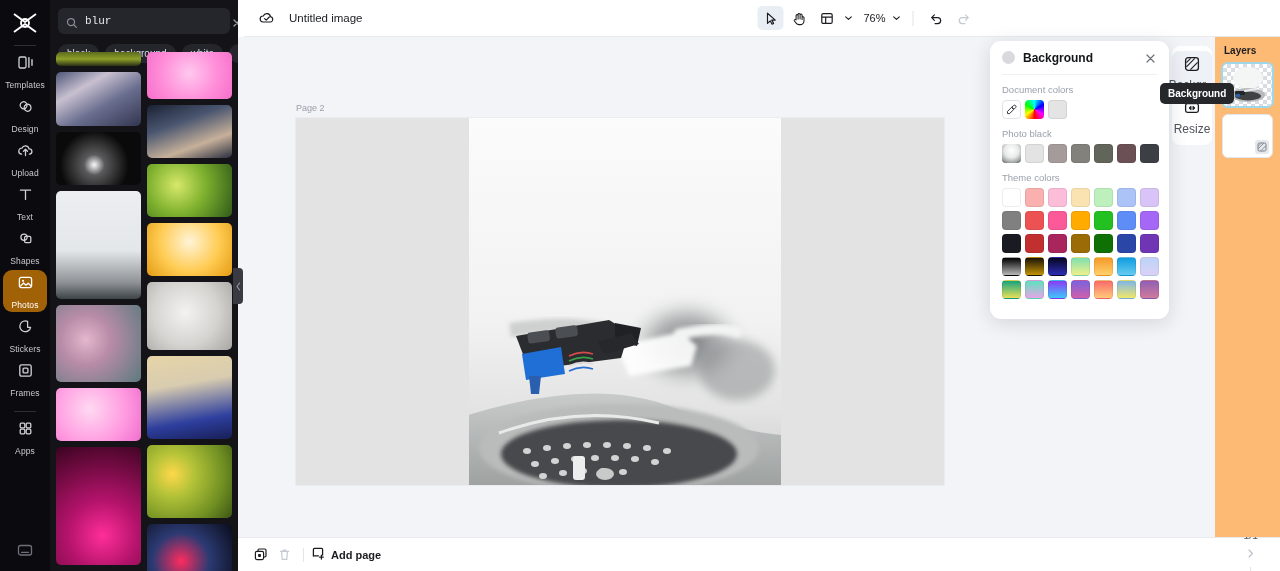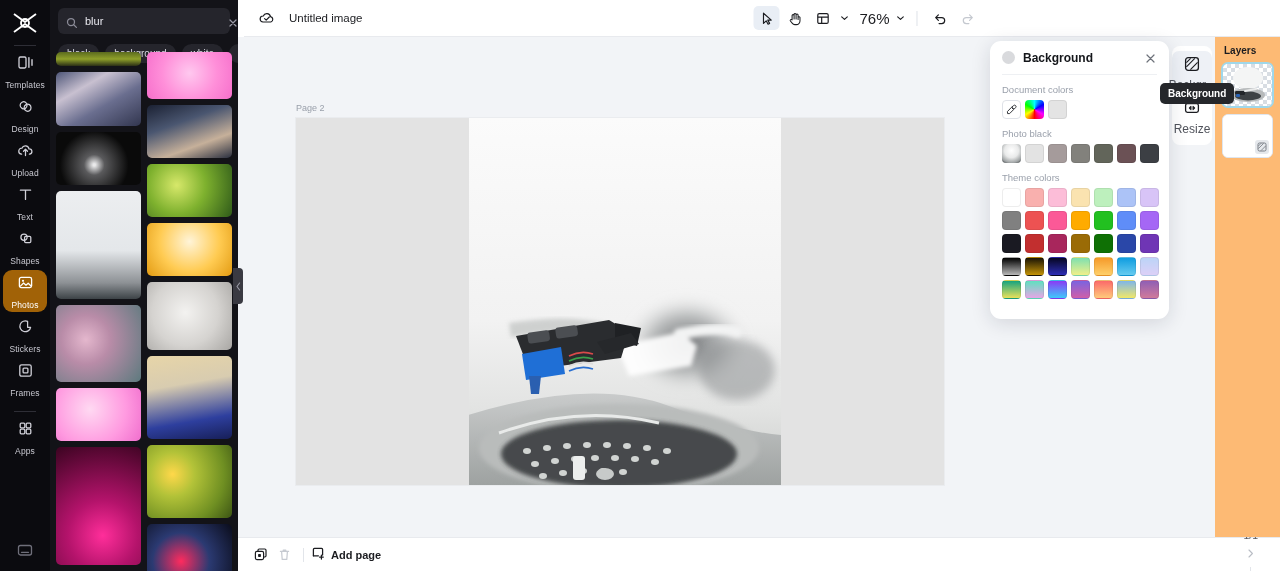--- a/index.html
+++ b/index.html
@@ -38,21 +38,21 @@
   }
   .search-wrap { padding: 8px 8px 0 8px; }
   .search-box {
     position: relative; height: 26px; background: #25252c; border-radius: 6px;
     display: flex; align-items: center; padding: 0 8px;
   }
   .search-box .si { width: 12px; height: 12px; flex: 0 0 12px; }
   .search-input {
     flex: 1; background: transparent; border: none; outline: none;
     color: #e8e8ee; font-size: 11px; padding-left: 7px;
-    font-family: Liberation Sans, sans-serif;
+    font-family: Liberation Mono, monospace;
   }
   .search-input::placeholder { color: #6b6b77; }
   .search-clear { width: 12px; height: 12px; cursor: pointer; flex: 0 0 12px; }
   .tags { display: flex; gap: 6px; padding: 8px 8px 6px 8px; overflow: hidden; height: 36px; align-items: center; }
   .tag {
     background: #25252c; color: #d8d8e0; font-size: 10px;
     padding: 4px 9px; border-radius: 11px; white-space: nowrap; cursor: pointer;
   }
   .grid { position: absolute; top: 52px; left: 6px; right: 6px; bottom: 0; display: flex; gap: 6px; }
   .col { flex: 1; display: flex; flex-direction: column; gap: 6px; }
@@ -72,21 +72,21 @@
   }
   .cloud-ico { margin-left: 14px; width: 18px; height: 18px; cursor: pointer; }
   .doc-title { margin-left: 13px; font-size: 11.5px; color: #1b1c20; cursor: pointer; }
   .tools { position: absolute; left: 50%; transform: translateX(-50%); display: flex; align-items: center; gap: 2px; }
   .tool-btn {
     width: 26px; height: 24px; border-radius: 5px; display: flex;
     align-items: center; justify-content: center; cursor: pointer;
   }
   .tool-btn.sel { background: #e9eef5; }
   .chev { width: 14px; height: 14px; display: flex; align-items: center; justify-content: center; cursor: pointer; }
-  .zoom-val { font-size: 15px; color: #1b1c20; padding: 0 2px 0 6px; cursor: pointer; }
+  .zoom-val { font-size: 11px; color: #1b1c20; padding: 0 2px 0 6px; cursor: pointer; }
   .vdiv { width: 1px; height: 15px; background: #dfe2e8; margin: 0 7px; }
   .top-right { margin-left: auto; display: flex; align-items: center; padding-right: 12px; gap: 10px; }
   .shield { width: 18px; height: 18px; cursor: pointer; }
   .export-btn {
     background: #22c6eb; color: #fff; font-size: 11.5px; font-weight: bold;
     border: none; border-radius: 6px; padding: 6px 17px; cursor: pointer;
     font-family: "Liberation Sans", sans-serif;
   }
   .avatar-slot { width: 22px; height: 30px; background: #d9d9e6; border-radius: 3px; }
 

